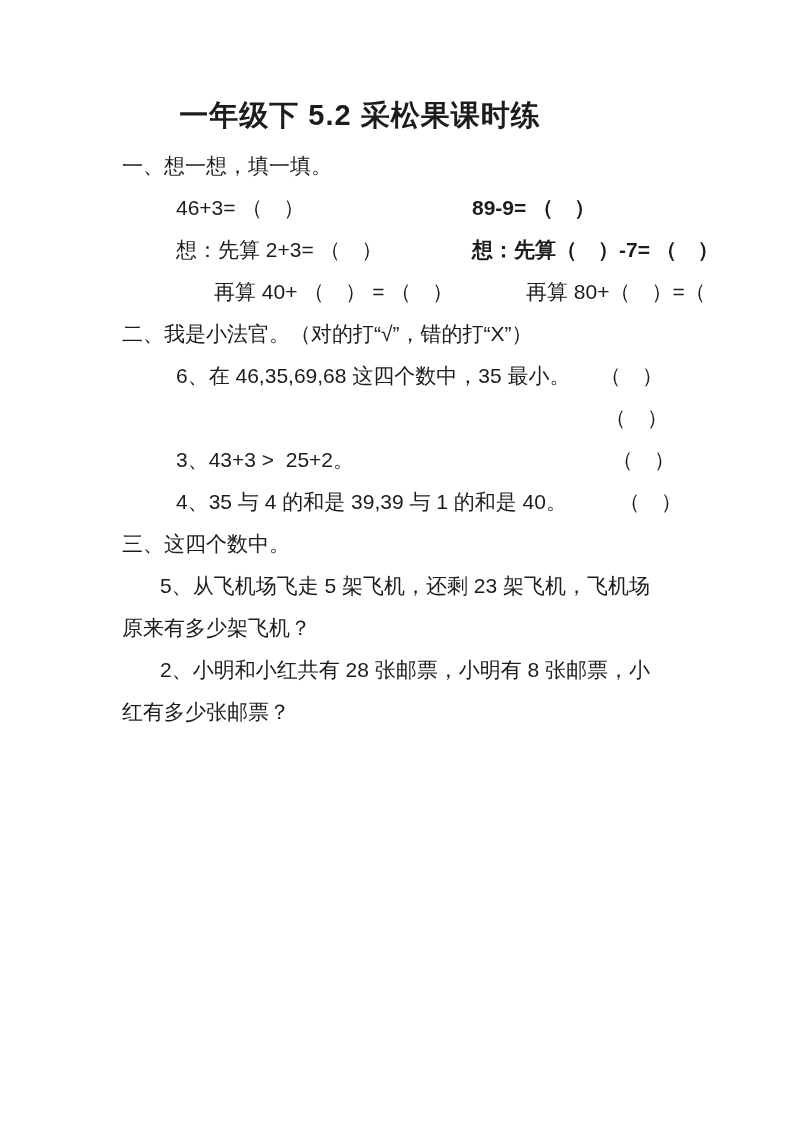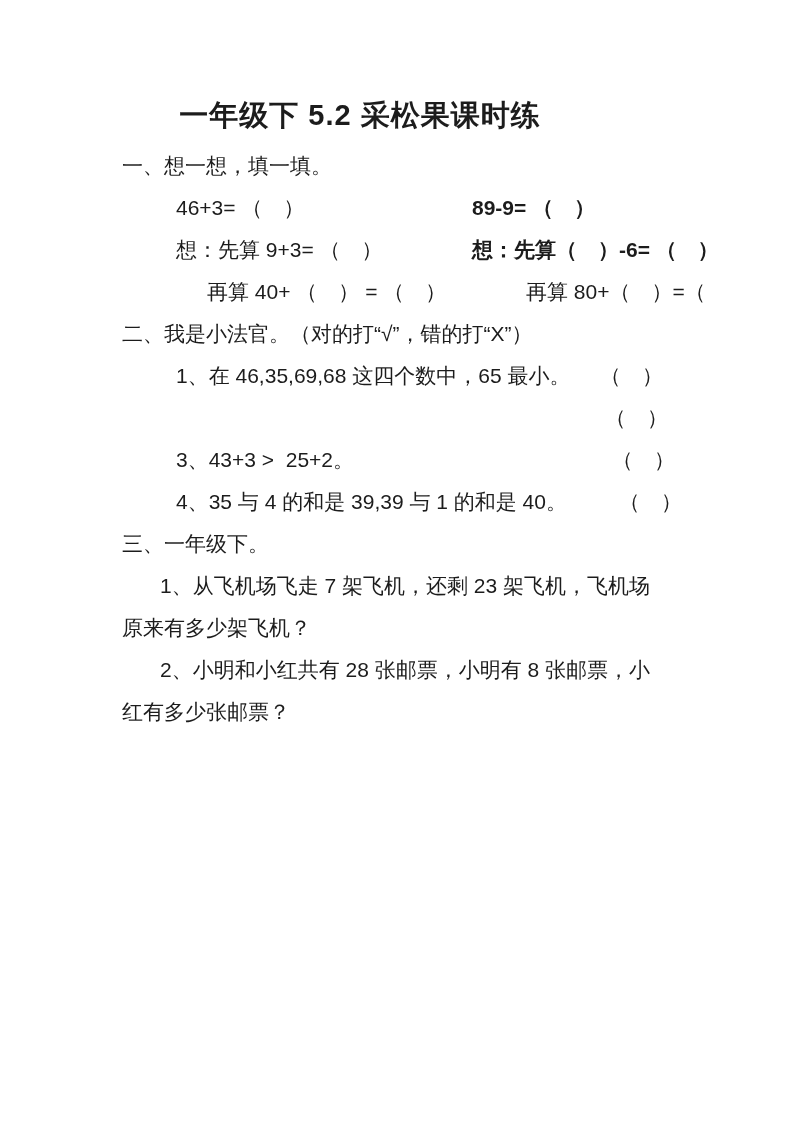--- a/index.html
+++ b/index.html
@@ -40,21 +40,21 @@
     position: relative;
     height: 42px;
     white-space: pre;
   }
   .pos {
     position: absolute;
     top: 0;
     white-space: pre;
   }
   .ind-a  { left: 54px; }   
-  .ind-b  { left: 85px; }   
+  .ind-b  { left: 92px; }   
   .col-r1 { left: 350px; font-weight: bold; }  
   .col-r2 { left: 404px; text-align: right; }  
   .blank-1 { left: 478px; }
   .blank-2 { left: 483px; }
   .blank-3 { left: 490px; }
   .blank-4 { left: 497px; }
   .problem {
     margin: 0;
     text-indent: 38px;
     white-space: normal;
@@ -70,49 +70,49 @@
   <div class="content">
 
     <div class="line">一、想一想，填一填。</div>
 
     <div class="row">
       <span class="pos ind-a">46+3= （　）</span>
       <span class="pos col-r1">89-9= （　）</span>
     </div>
 
     <div class="row">
-      <span class="pos ind-a">想：先算 9+3= （　）</span>
-      <span class="pos col-r1">想：先算（　）-6= （　）</span>
+      <span class="pos ind-a">想：先算 2+3= （　）</span>
+      <span class="pos col-r1">想：先算（　）-7= （　）</span>
     </div>
 
     <div class="row">
       <span class="pos ind-b">再算 40+ （　） = （　）</span>
       <span class="pos col-r2">再算 80+（　）=（　）</span>
     </div>
 
     <div class="line">二、我是小法官。（对的打“√”，错的打“X”）</div>
 
     <div class="row">
-      <span class="pos ind-a">1、在 46,35,69,68 这四个数中，65 最小。</span>
+      <span class="pos ind-a">6、在 46,35,69,68 这四个数中，35 最小。</span>
       <span class="pos blank-1">（　）</span>
     </div>
 
     <div class="row">
       <span class="pos blank-2">（　）</span>
     </div>
 
     <div class="row">
       <span class="pos ind-a">3、43+3 &gt;  25+2。</span>
       <span class="pos blank-3">（　）</span>
     </div>
 
     <div class="row">
       <span class="pos ind-a">4、35 与 4 的和是 39,39 与 1 的和是 40。</span>
       <span class="pos blank-4">（　）</span>
     </div>
 
-    <div class="line">三、一年级下。</div>
+    <div class="line">三、这四个数中。</div>
 
-    <p class="problem">1、从飞机场飞走 7 架飞机，还剩 23 架飞机，飞机场原来有多少架飞机？</p>
+    <p class="problem">5、从飞机场飞走 5 架飞机，还剩 23 架飞机，飞机场原来有多少架飞机？</p>
     <p class="problem">2、小明和小红共有 28 张邮票，小明有 8 张邮票，小红有多少张邮票？</p>
 
   </div>
 </div>
 
 </body></html>

